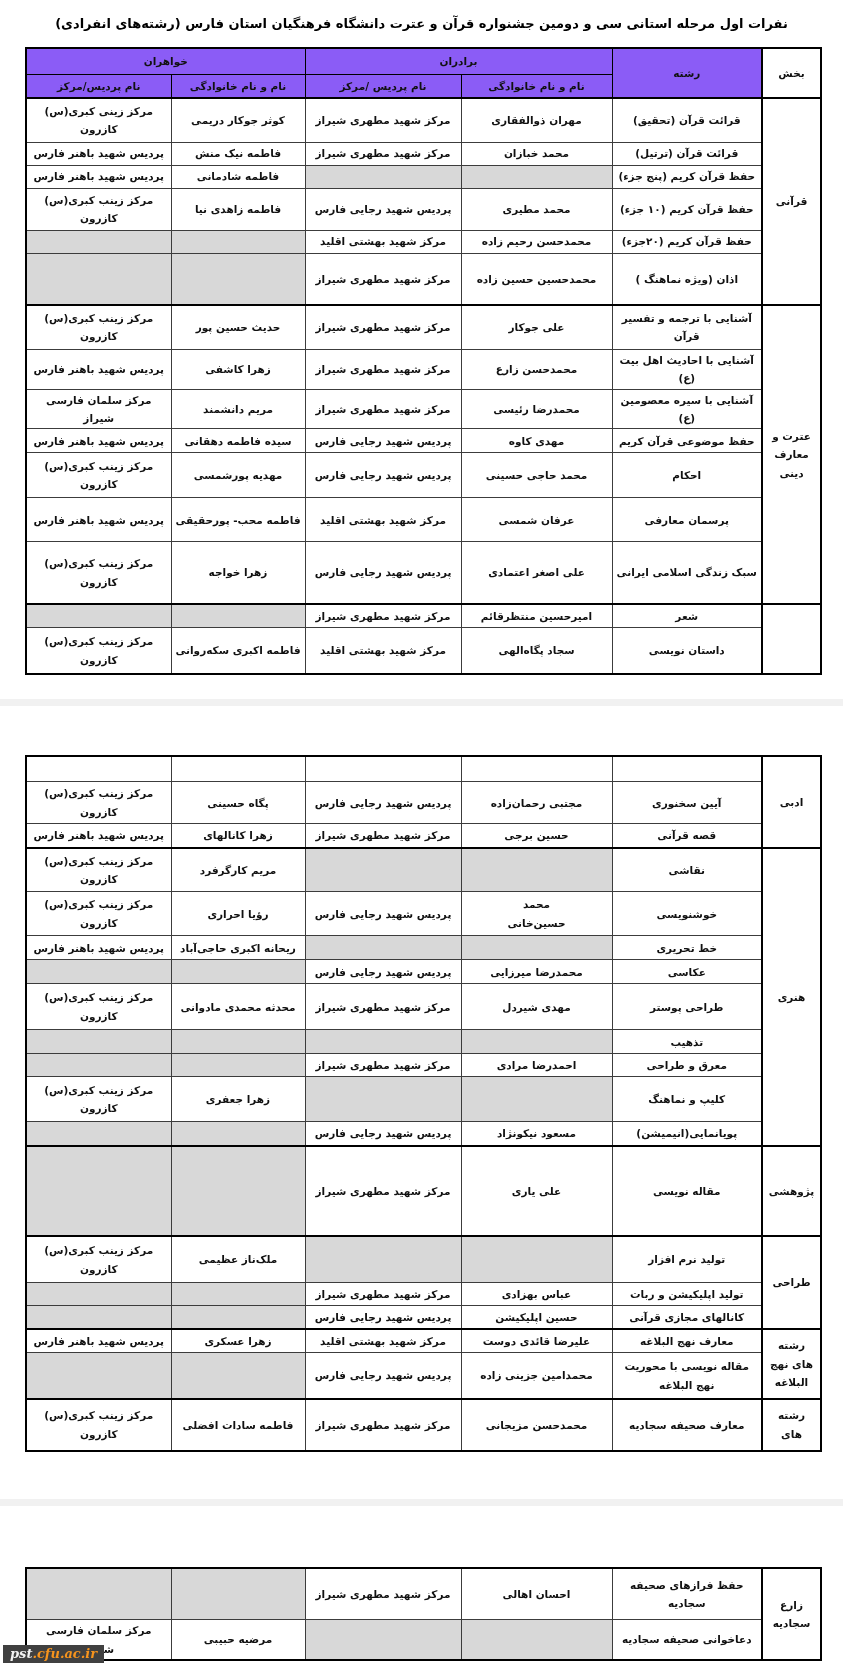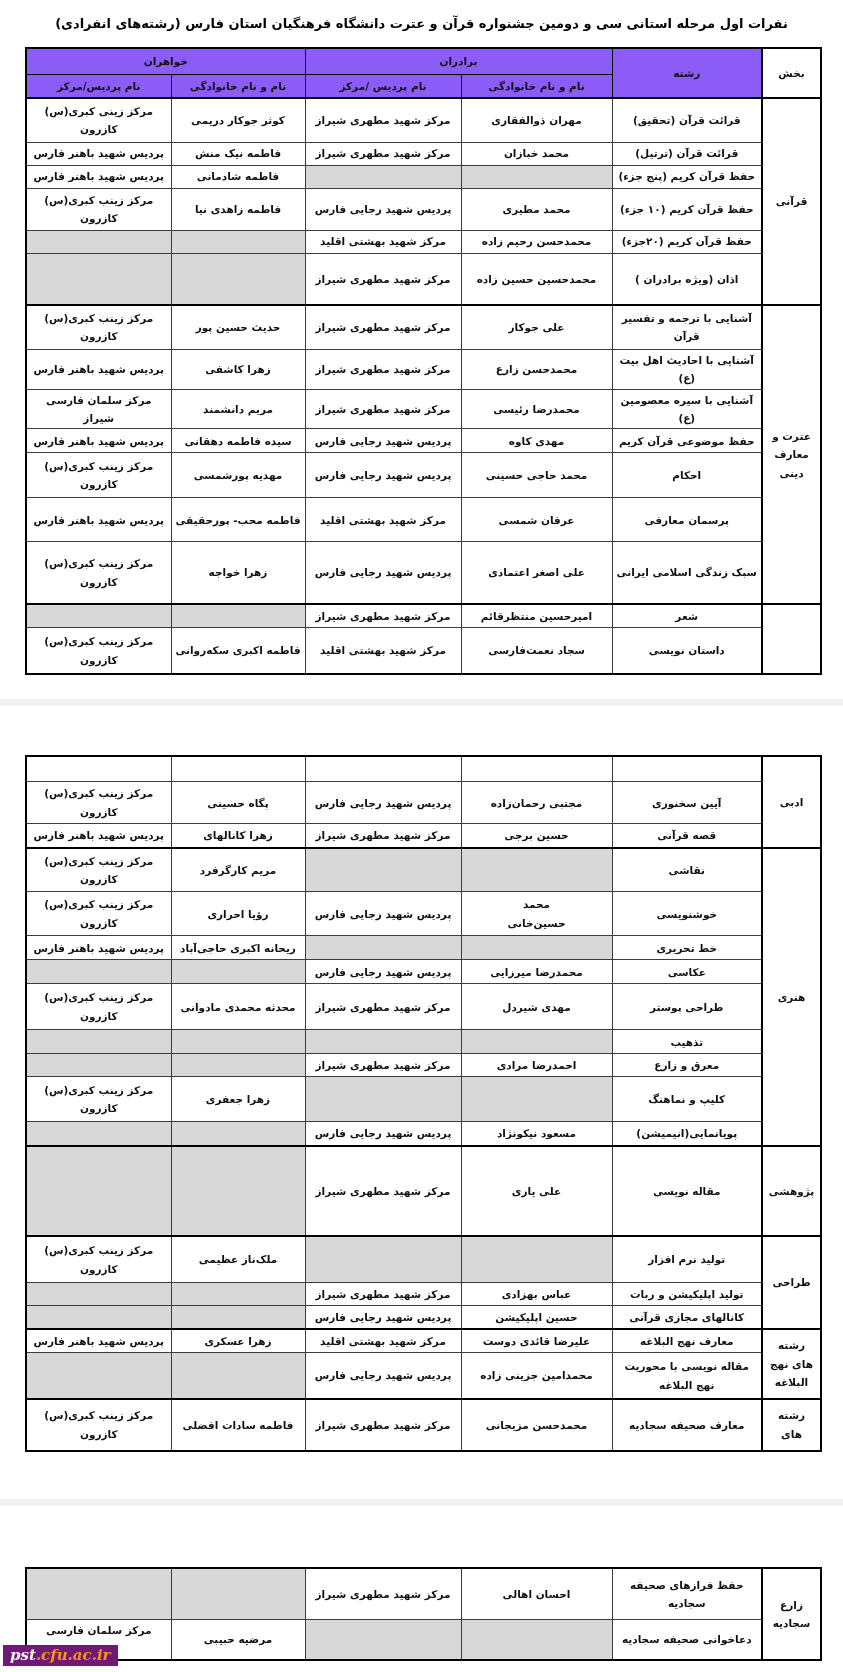--- a/index.html
+++ b/index.html
@@ -26,23 +26,23 @@
   table.res thead{border-bottom:2px solid #000;}
   table.res tr.thick td{border-top:2px solid #000;}
   table.res td.gray{background:#d8d8d8;}
   table.res td.sec{border-left:2px solid #000;background:#fff;}
   .gap1{height:80px;}
   .gap2{height:115px;}
   .band{position:absolute;left:0;width:843px;height:7px;background:#f1f1f1;}
   #band-a{top:699px;}
   #band-b{top:1499px;}
   .wm{
-    position:absolute;left:3px;top:1645px;background:#701a75;
+    position:absolute;left:3px;top:1645px;background:#404040;
     padding:1px 7px 2px 7px;font-family:"DejaVu Serif",serif;
-    font-style:italic;font-weight:bold;font-size:15px;white-space:nowrap;
+    font-style:italic;font-weight:bold;font-size:13px;white-space:nowrap;
   }
   .wm .p{color:#f2f2f2;}
   .wm .s{color:#f7941d;}
 </style>
 </head>
 <body>
 
 <div class="title">نفرات اول مرحله استانی سی و دومین جشنواره قرآن و عترت دانشگاه فرهنگیان استان فارس (رشته‌های انفرادی)</div>
 
 <table class="res">
@@ -99,21 +99,21 @@
         <td>مرکز زینب کبری(س) کازرون</td>
       </tr>
       <tr style="height: 23px;">
         <td>حفظ قرآن کریم (۲۰جزء)</td>
         <td>محمدحسن رحیم زاده</td>
         <td>مرکز شهید بهشتی اقلید</td>
         <td class="gray"></td>
         <td class="gray"></td>
       </tr>
       <tr style="height: 52px;">
-        <td>اذان (ویژه برادران )</td>
+        <td>اذان (ویژه نماهنگ )</td>
         <td>محمدحسین حسین زاده</td>
         <td>مرکز شهید مطهری شیراز</td>
         <td class="gray"></td>
         <td class="gray"></td>
       </tr>
       <tr class="thick" style="height: 44px;">
         <td rowspan="7" class="sec">عترت و معارف دینی</td>
         <td>آشنایی با ترجمه و تفسیر قرآن</td>
         <td>علی جوکار</td>
         <td>مرکز شهید مطهری شیراز</td>
@@ -165,21 +165,21 @@
       <tr class="thick" style="height: 24px;">
         <td rowspan="2" class="sec"></td>
         <td>شعر</td>
         <td>امیرحسین منتظرقائم</td>
         <td>مرکز شهید مطهری شیراز</td>
         <td class="gray"></td>
         <td class="gray"></td>
       </tr>
       <tr style="height: 46px;">
         <td>داستان نویسی</td>
-        <td>سجاد نعمت‌فارسی</td>
+        <td>سجاد پگاه‌الهی</td>
         <td>مرکز شهید بهشتی اقلید</td>
         <td>فاطمه اکبری سکه‌روانی</td>
         <td>مرکز زینب کبری(س) کازرون</td>
       </tr>
     </tbody>
 </table>
 
 <div class="gap1"></div>
 
 <table class="res">
@@ -251,21 +251,21 @@
         <td>مرکز زینب کبری(س) کازرون</td>
       </tr>
       <tr style="height: 24px;">
         <td>تذهیب</td>
         <td class="gray"></td>
         <td class="gray"></td>
         <td class="gray"></td>
         <td class="gray"></td>
       </tr>
       <tr style="height: 23px;">
-        <td>معرق و زارع</td>
+        <td>معرق و طراحی</td>
         <td>احمدرضا مرادی</td>
         <td>مرکز شهید مطهری شیراز</td>
         <td class="gray"></td>
         <td class="gray"></td>
       </tr>
       <tr style="height: 45px;">
         <td>کلیپ و نماهنگ</td>
         <td class="gray"></td>
         <td class="gray"></td>
         <td>زهرا جعفری</td>

